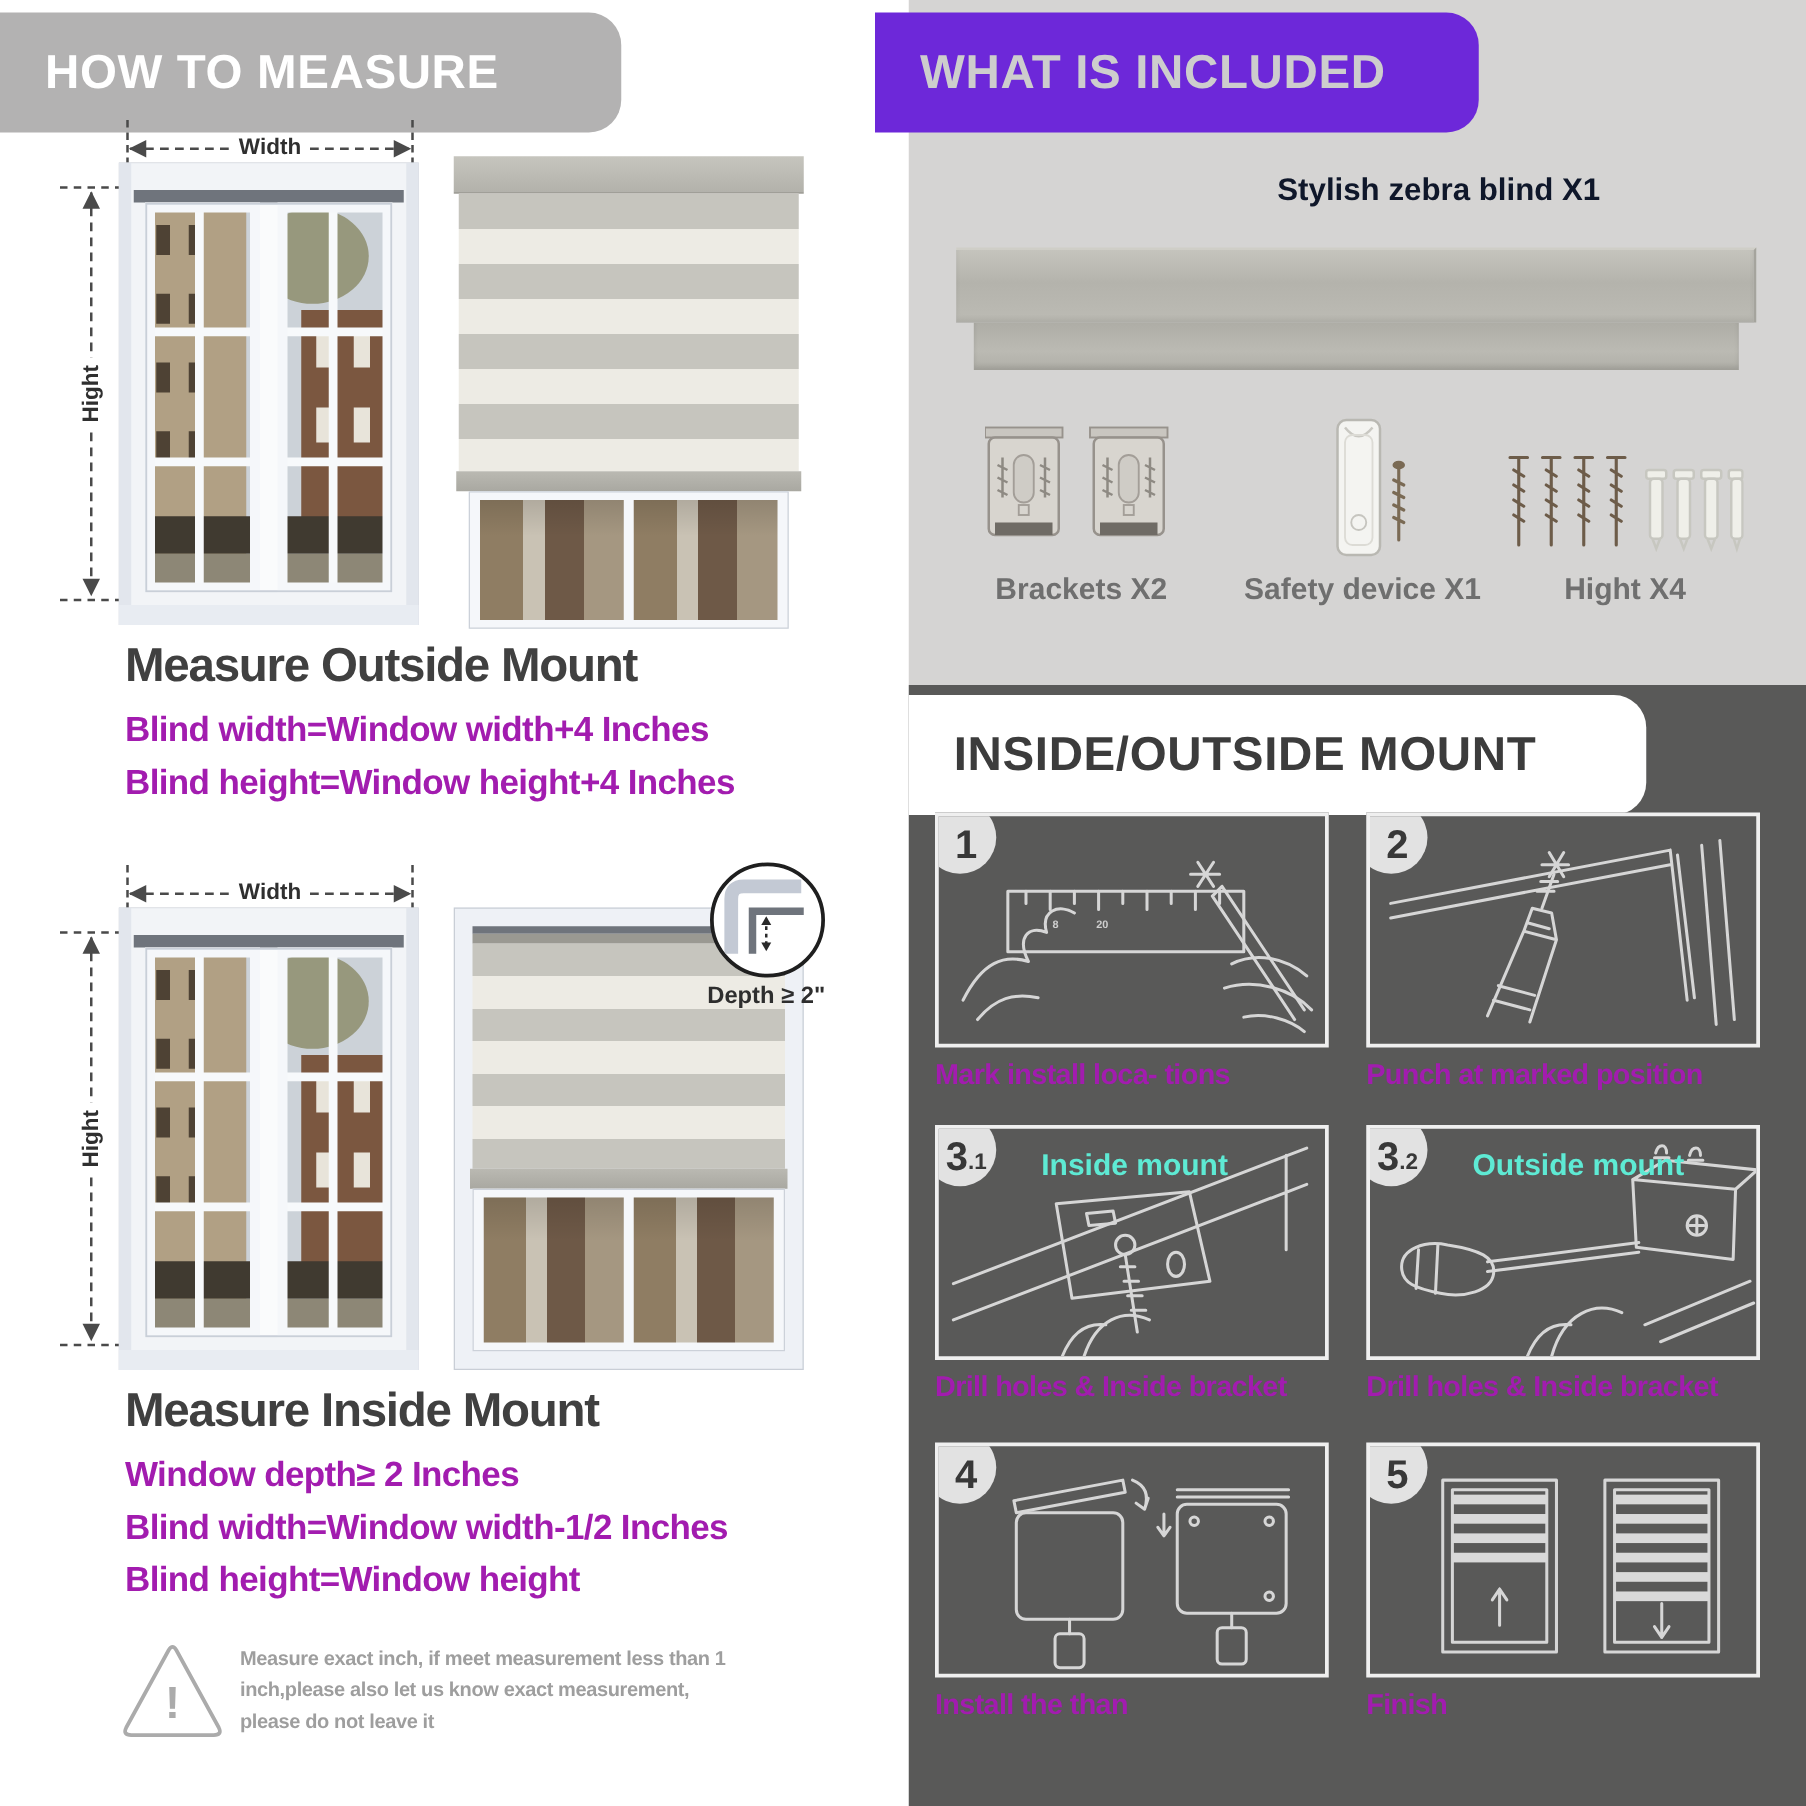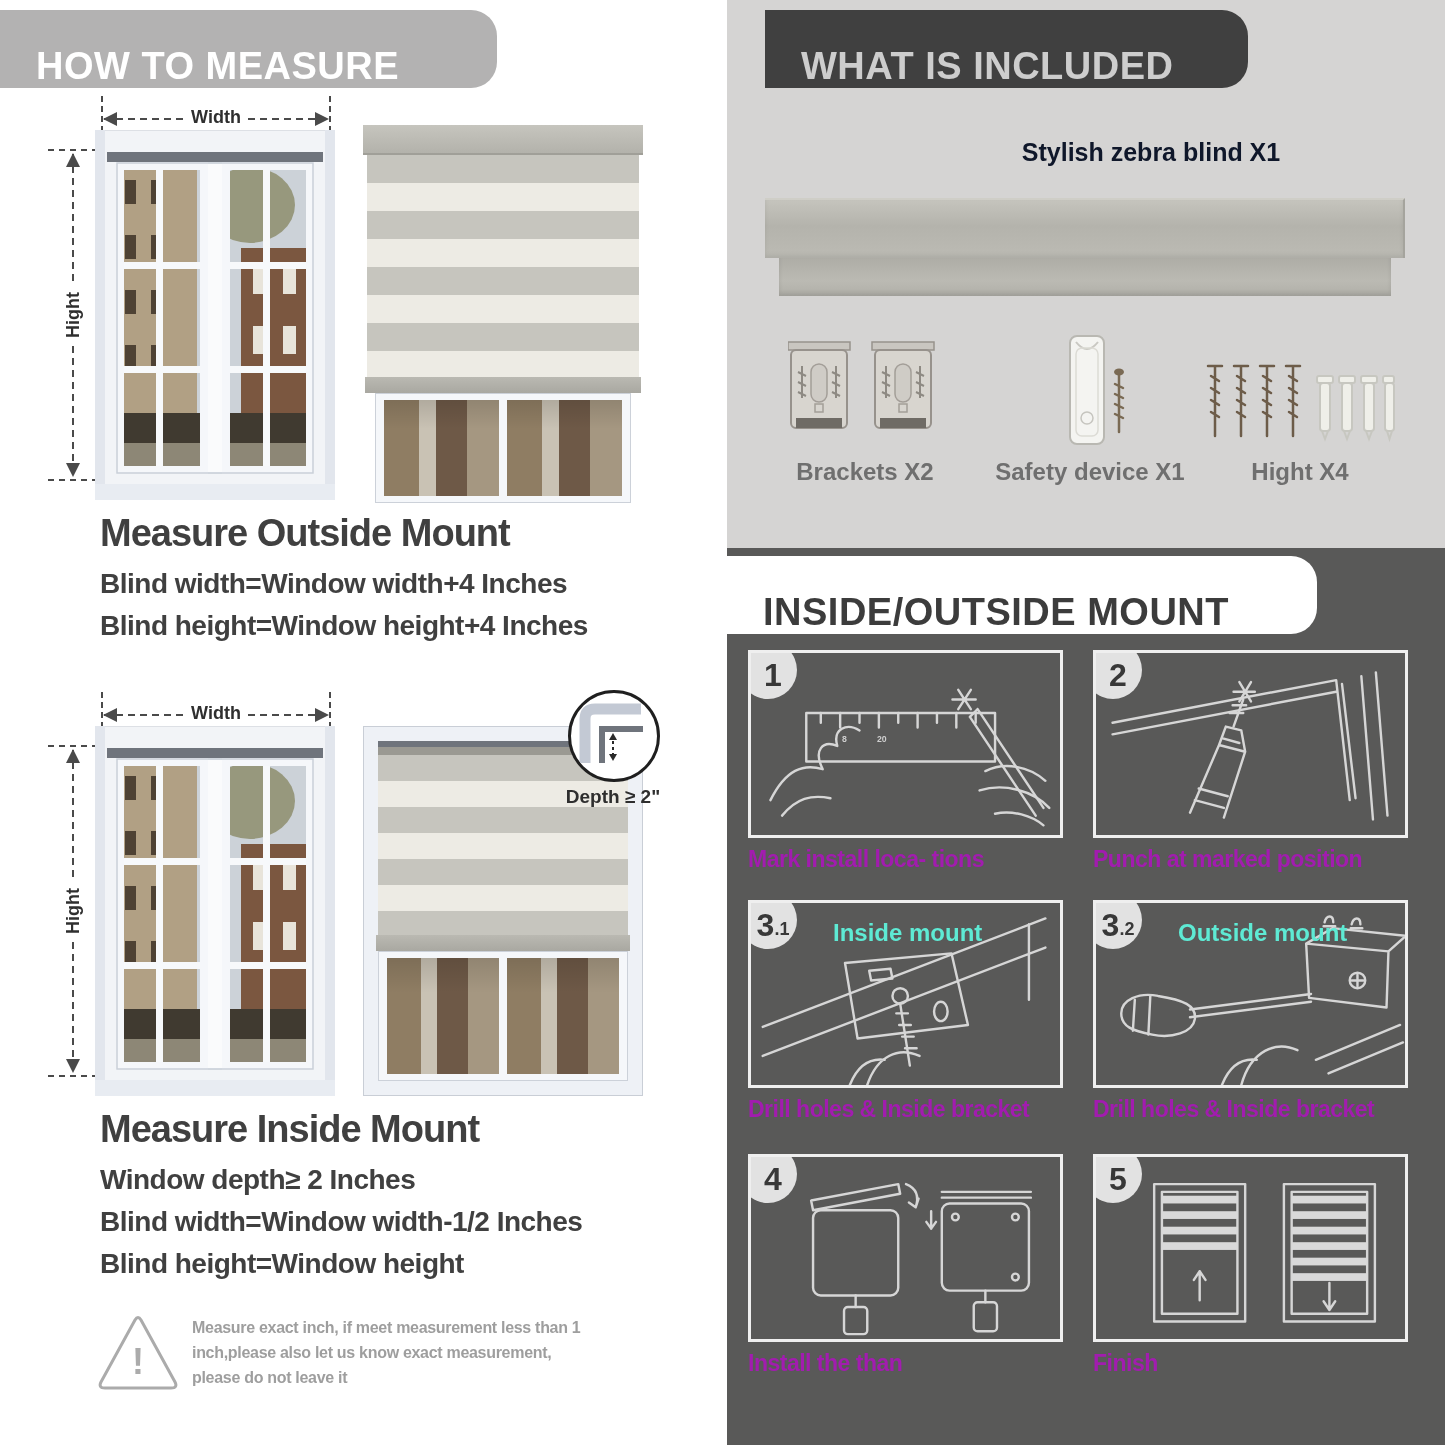--- a/index.html
+++ b/index.html
@@ -1,30 +1,30 @@
 <!DOCTYPE html>
 <html><head>
 <meta charset="utf-8">
 <style>
   *{box-sizing:border-box;margin:0;padding:0}
   html,body{width:1445px;height:1445px;margin:0;background:#ffffff;
     font-family:"Liberation Sans",sans-serif;font-weight:bold;color:#444;overflow:hidden}
   .abs{position:absolute}
   
-  .banner{height:78px;border-radius:0 26px 26px 0;display:flex;align-items:flex-end;
+  .banner{height:96px;border-radius:0 26px 26px 0;display:flex;align-items:center;
     padding-left:36px;font-size:38px;letter-spacing:.5px;white-space:nowrap}
   #howto-banner{left:0;top:10px;width:497px;background:#b3b2b2;color:#ffffff}
-  #included-banner{left:765px;top:10px;width:483px;background:#404040;color:#cdcdcd}
+  #included-banner{left:700px;top:10px;width:483px;background:#6d28d9;color:#cdcdcd}
   #mount-banner{left:727px;top:556px;width:590px;background:#ffffff;color:#3c3c3c}
   
   #included-bg{left:727px;top:0;width:718px;height:548px;background:#d5d4d3}
   #mount-bg{left:727px;top:548px;width:718px;height:897px;background:#595958}
   
   .h1{font-size:38px;color:#404040;letter-spacing:-1px;white-space:nowrap}
-  .body-line{font-size:28px;color:#404040;letter-spacing:-.5px;white-space:nowrap}
+  .body-line{font-size:28px;color:#a21caf;letter-spacing:-.5px;white-space:nowrap}
   .mlabel{font-size:18px;color:#2f2f2f;background:#fff;padding:0 6px;white-space:nowrap}
   
   .dash{stroke:#4a4a4a;stroke-width:2;stroke-dasharray:7 5}
   .ah{fill:#4a4a4a;stroke:none}
   .vtick{width:0;height:46px;border-left:2px dashed #4a4a4a}
   .htick{height:0;width:50px;border-top:2px dashed #4a4a4a}
   
   .blind-cassette{position:absolute;left:0;right:0;top:0;height:30px;
     background:linear-gradient(180deg,#c6c5be,#b3b2ab);border-bottom:2px solid #a09f98}
   .blind-stripes{position:absolute;left:4px;right:4px;top:30px;height:222px;

